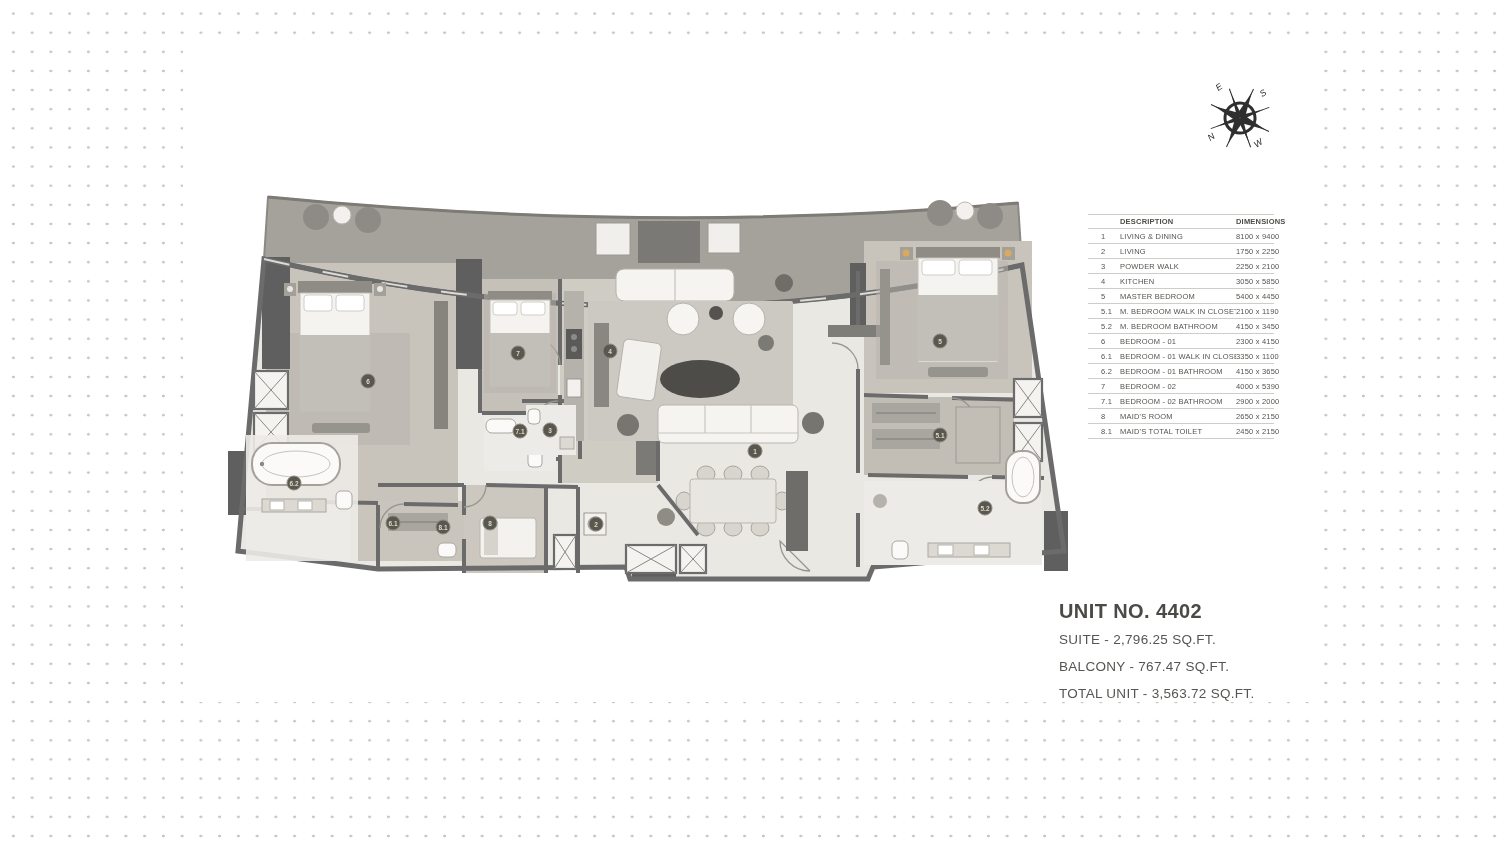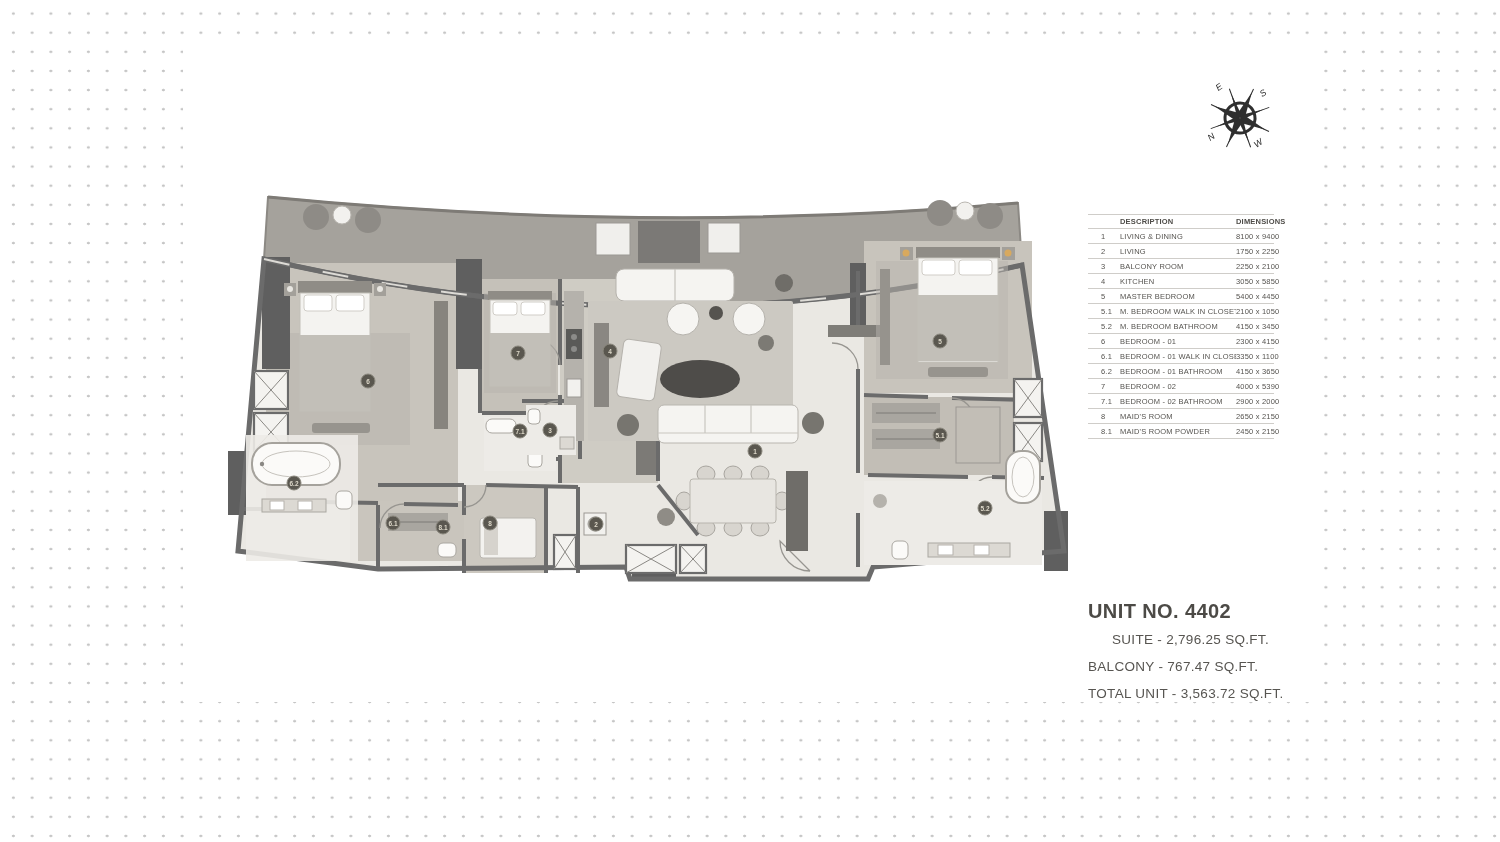--- a/index.html
+++ b/index.html
@@ -42,24 +42,24 @@
   .lrow{
     display:flex; align-items:center; height:15px;
     border-bottom:1px solid #cfcdc9;
   }
   .lrow.header{ border-top:1px solid #cfcdc9; color:#4e4c48; font-weight:bold; }
   .c-no{ width:32px; flex:none; padding-left:13px; }
   .c-desc{ width:116px; flex:none; white-space:nowrap; overflow:hidden; }
   .c-dim{ flex:1; white-space:nowrap; }
   .header .c-desc{ padding-left:0; }
   
-  .unit-info{ position:absolute; left:1088px; top:600px; color:#575551; }
+  .unit-info{ position:absolute; left:1059px; top:600px; color:#575551; }
   .unit-title{ font-size:20px; font-weight:bold; letter-spacing:.4px; color:#4c4a46; }
   .unit-line{ font-size:13.5px; margin-top:12px; letter-spacing:.3px; }
-  .unit-line.first{ margin-top:9px;margin-left:24px; }
+  .unit-line.first{ margin-top:9px; }
 </style>
 </head>
 <body>
 
 <div class="white-panel"></div>
 
 <div class="plan-wrap">
   <svg viewBox="0 0 848 402">
 
     <path d="M40,14 Q430,52 790,20 L794,82 Q430,168 36,76 Z" fill="#a5a29c" stroke="#8c8984" stroke-width="2"></path>
@@ -335,37 +335,37 @@
       <span class="c-desc">LIVING &amp; DINING</span>
       <span class="c-dim">8100 x 9400</span>
     </div>
   <div class="lrow">
       <span class="c-no">2</span>
       <span class="c-desc">LIVING</span>
       <span class="c-dim">1750 x 2250</span>
     </div>
   <div class="lrow">
       <span class="c-no">3</span>
-      <span class="c-desc">BALCONY ROOM</span>
+      <span class="c-desc">POWDER WALK</span>
       <span class="c-dim">2250 x 2100</span>
     </div>
   <div class="lrow">
       <span class="c-no">4</span>
       <span class="c-desc">KITCHEN</span>
       <span class="c-dim">3050 x 5850</span>
     </div>
   <div class="lrow">
       <span class="c-no">5</span>
       <span class="c-desc">MASTER BEDROOM</span>
       <span class="c-dim">5400 x 4450</span>
     </div>
   <div class="lrow">
       <span class="c-no">5.1</span>
       <span class="c-desc">M. BEDROOM WALK IN CLOSET</span>
-      <span class="c-dim">2100 x 1050</span>
+      <span class="c-dim">2100 x 1190</span>
     </div>
   <div class="lrow">
       <span class="c-no">5.2</span>
       <span class="c-desc">M. BEDROOM BATHROOM</span>
       <span class="c-dim">4150 x 3450</span>
     </div>
   <div class="lrow">
       <span class="c-no">6</span>
       <span class="c-desc">BEDROOM - 01</span>
       <span class="c-dim">2300 x 4150</span>
@@ -390,21 +390,21 @@
       <span class="c-desc">BEDROOM - 02 BATHROOM</span>
       <span class="c-dim">2900 x 2000</span>
     </div>
   <div class="lrow">
       <span class="c-no">8</span>
       <span class="c-desc">MAID'S ROOM</span>
       <span class="c-dim">2650 x 2150</span>
     </div>
   <div class="lrow">
       <span class="c-no">8.1</span>
-      <span class="c-desc">MAID'S ROOM POWDER</span>
+      <span class="c-desc">MAID'S TOTAL TOILET</span>
       <span class="c-dim">2450 x 2150</span>
     </div>
 </div>
 
 <div class="unit-info">
   <div class="unit-title">UNIT NO. 4402</div>
   <div class="unit-line first">SUITE - 2,796.25 SQ.FT.</div>
   <div class="unit-line">BALCONY - 767.47 SQ.FT.</div>
   <div class="unit-line">TOTAL UNIT - 3,563.72 SQ.FT.</div>
 </div>

